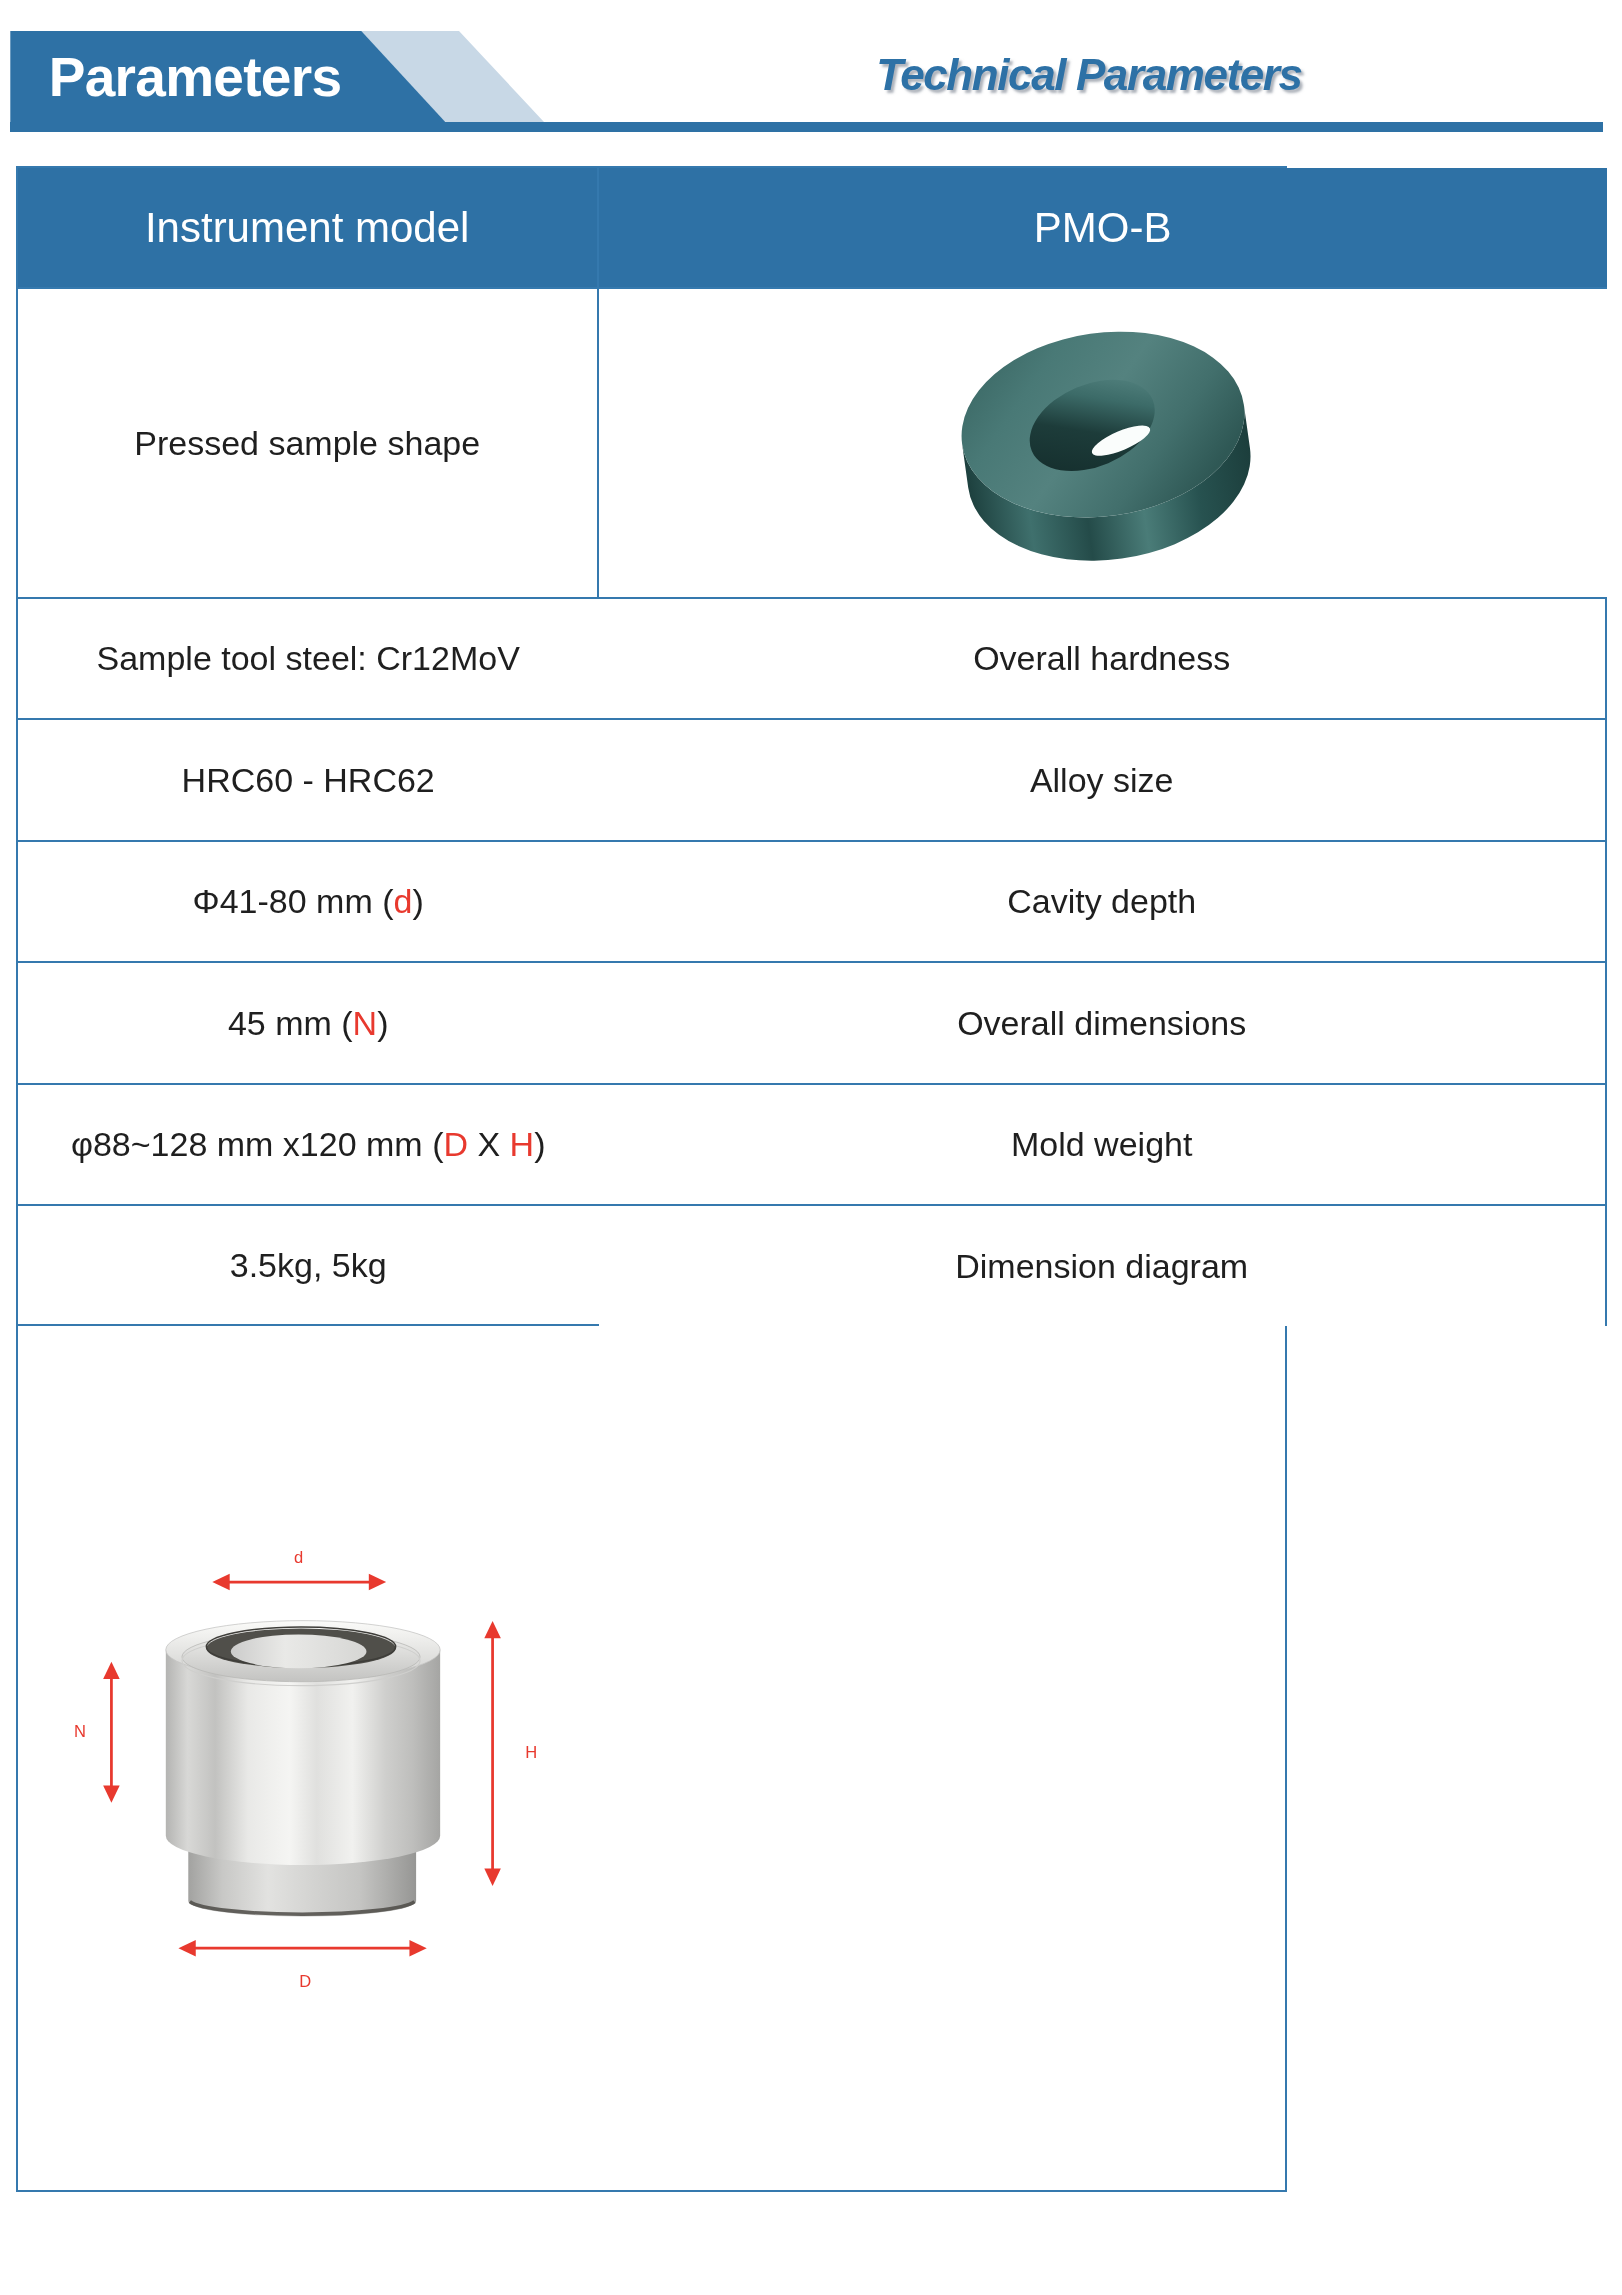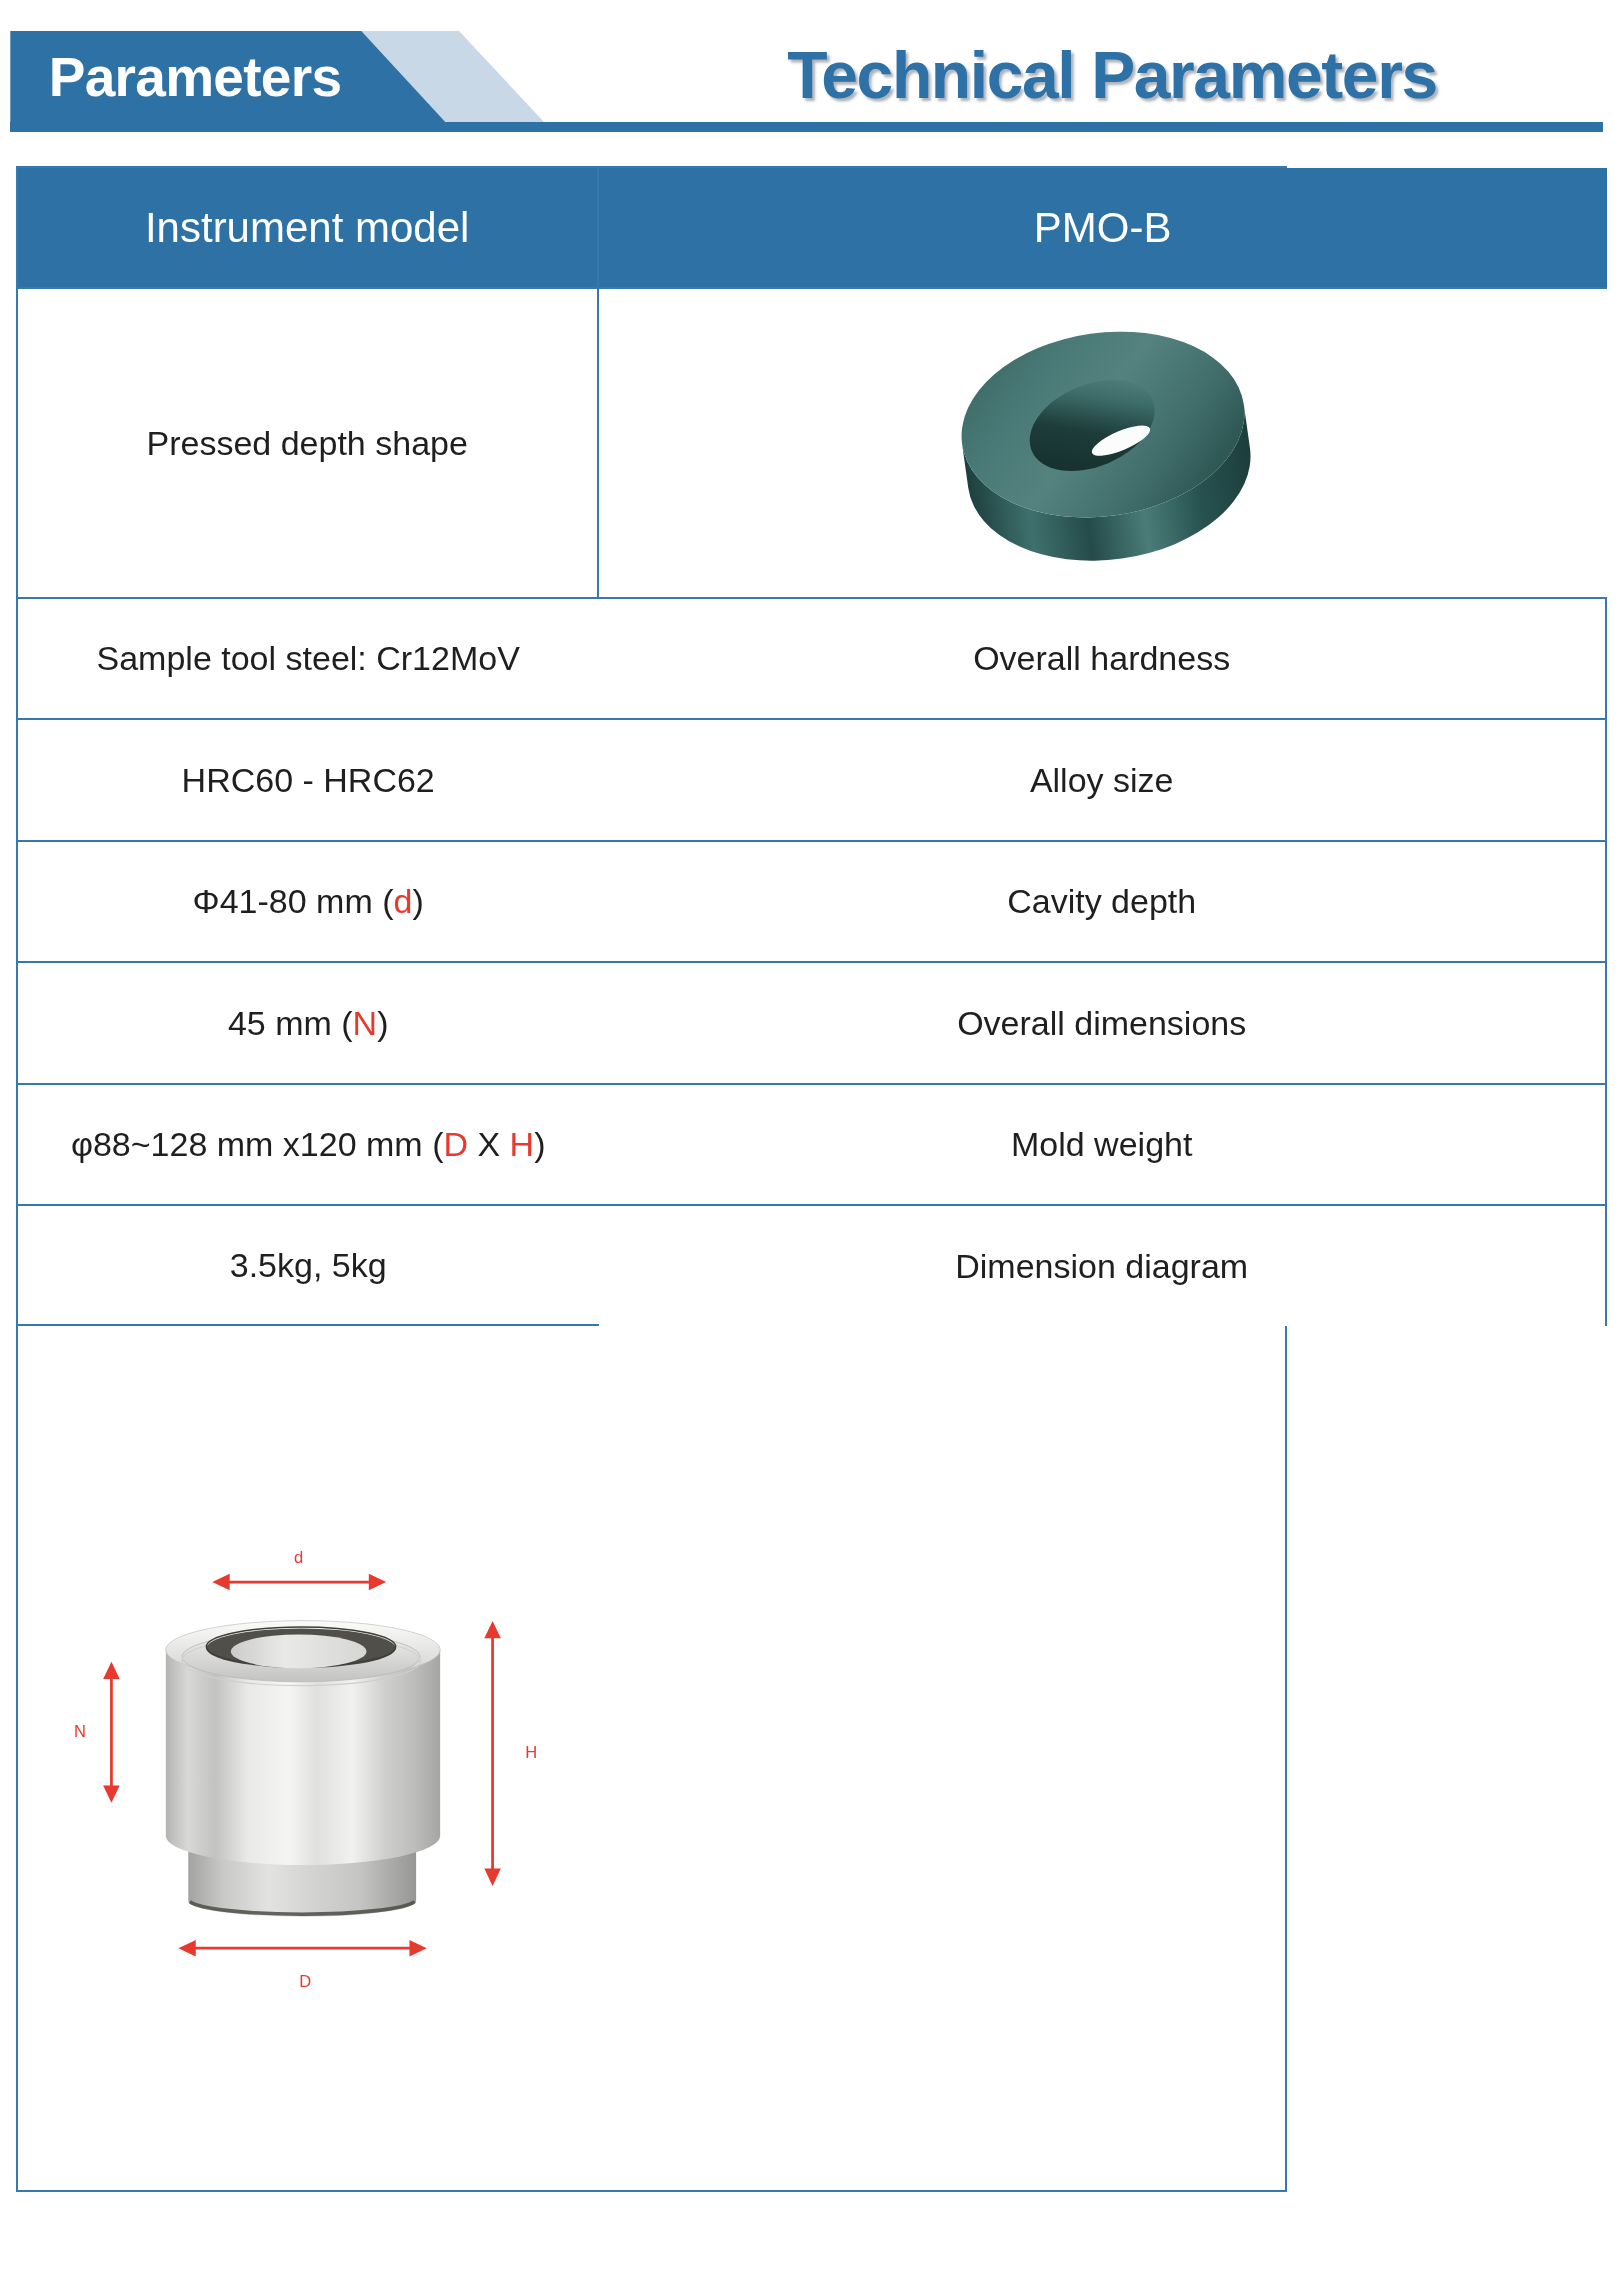--- a/index.html
+++ b/index.html
@@ -8,24 +8,24 @@
 
   
   .banner-bar{position:absolute;left:10.3px;top:122px;width:1593px;height:9.6px;background:var(--accent);}
   .banner-tab-light{position:absolute;left:361px;top:31px;width:183px;height:91px;
     clip-path:polygon(0 0,98px 0,183px 100%,84px 100%);background:var(--lightAccent);}
   .banner-tab{position:absolute;left:10.3px;top:31px;width:435px;height:91px;
     clip-path:polygon(0 0,351px 0,435px 100%,0 100%);background:var(--accent);}
   .banner-tab-label{position:absolute;left:41px;top:31px;width:308px;height:91px;
     display:flex;align-items:center;justify-content:center;
     color:#fff;font-size:55px;font-weight:bold;letter-spacing:-0.7px;}
-  .page-title{position:absolute;left:729px;top:27px;width:766px;height:96px;
+  .page-title{position:absolute;left:706px;top:27px;width:766px;height:96px;
     display:flex;align-items:center;justify-content:center;
-    color:var(--titleBlue);font-size:66px;font-weight:bold;letter-spacing:-1.4px;
-    text-shadow:2.7px 3.4px 2.7px rgba(105,115,130,0.55);}
+    color:var(--titleBlue);font-size:44px;font-weight:bold;letter-spacing:-1.4px;
+    text-shadow:2.7px 3.4px 2.7px rgba(105,115,130,0.55);font-style:italic;}
 
   
   .param-table{position:absolute;left:15.7px;top:166px;width:1271px;box-sizing:border-box;
     display:grid;grid-template-columns:581px 1fr;
     grid-template-rows:121px 310px 121px 122px 121px 122px 121px 120px 864px;
     border:2.1px solid var(--border);}
   .cell{box-sizing:border-box;display:flex;align-items:center;justify-content:center;
     border-bottom:2.1px solid var(--border);font-size:34px;color:#1f1f1f;position:relative;background:#fff;}
   .cell.c1{border-right:2.1px solid var(--border);}
   .cell.lastrow{border-bottom:none;}
@@ -50,21 +50,21 @@
   <div class="param-table">
 
     <div class="cell c1 hdr">
       <span>Instrument model</span>
     </div>
     <div class="cell hdr">
       <span>PMO-B</span>
     </div>
 
     <div class="cell c1">
-      <span>Pressed depth shape</span>
+      <span>Pressed sample shape</span>
     </div>
     <div class="cell imgcell">
 
       <svg width="1008" height="308" viewBox="0 0 1474 450">
         <defs>
           <linearGradient id="ringTop" x1="0" y1="0" x2="1" y2="0.6">
             <stop offset="0" stop-color="#35615e"></stop>
             <stop offset="0.3" stop-color="#497976"></stop>
             <stop offset="0.55" stop-color="#54827f"></stop>
             <stop offset="0.8" stop-color="#426f6c"></stop>

